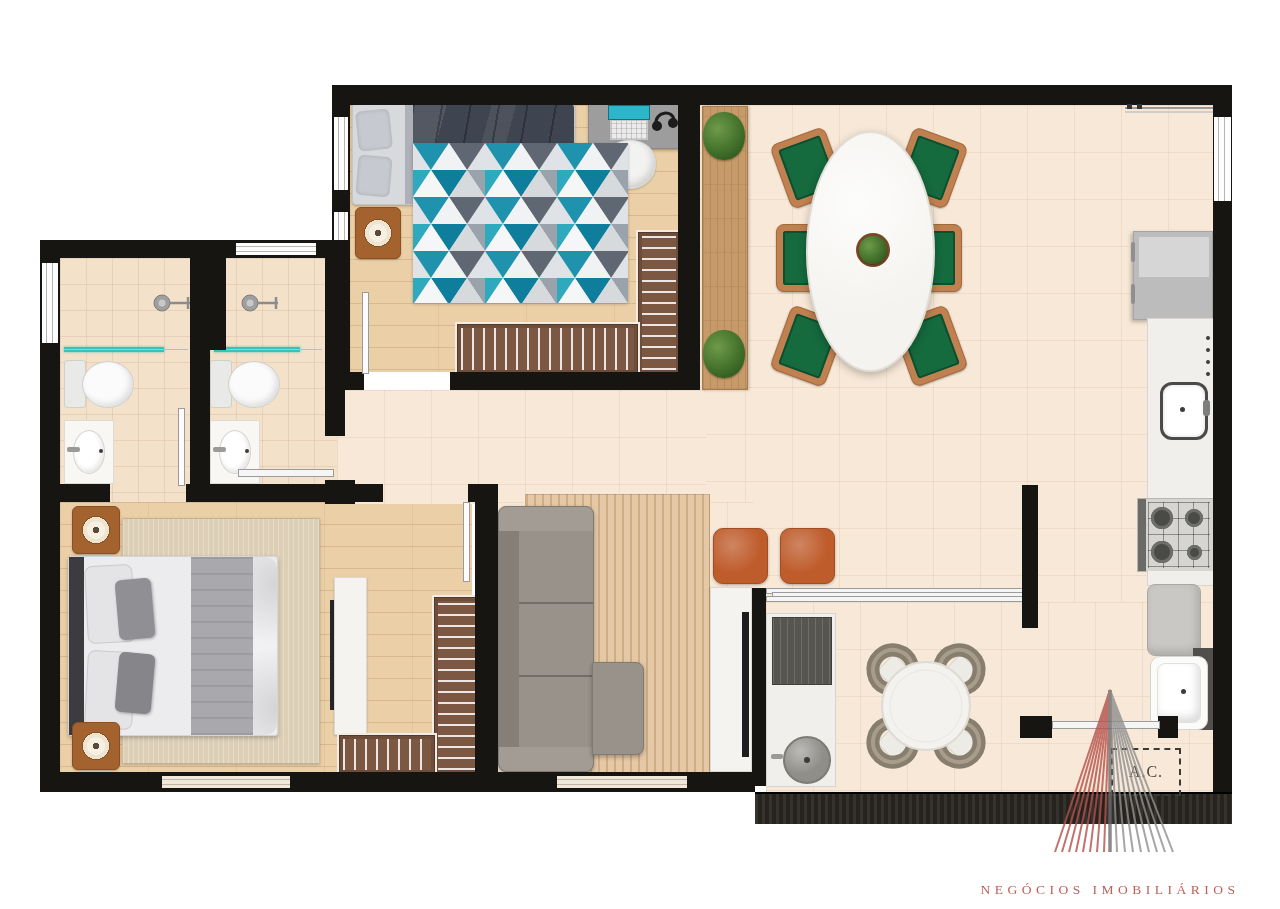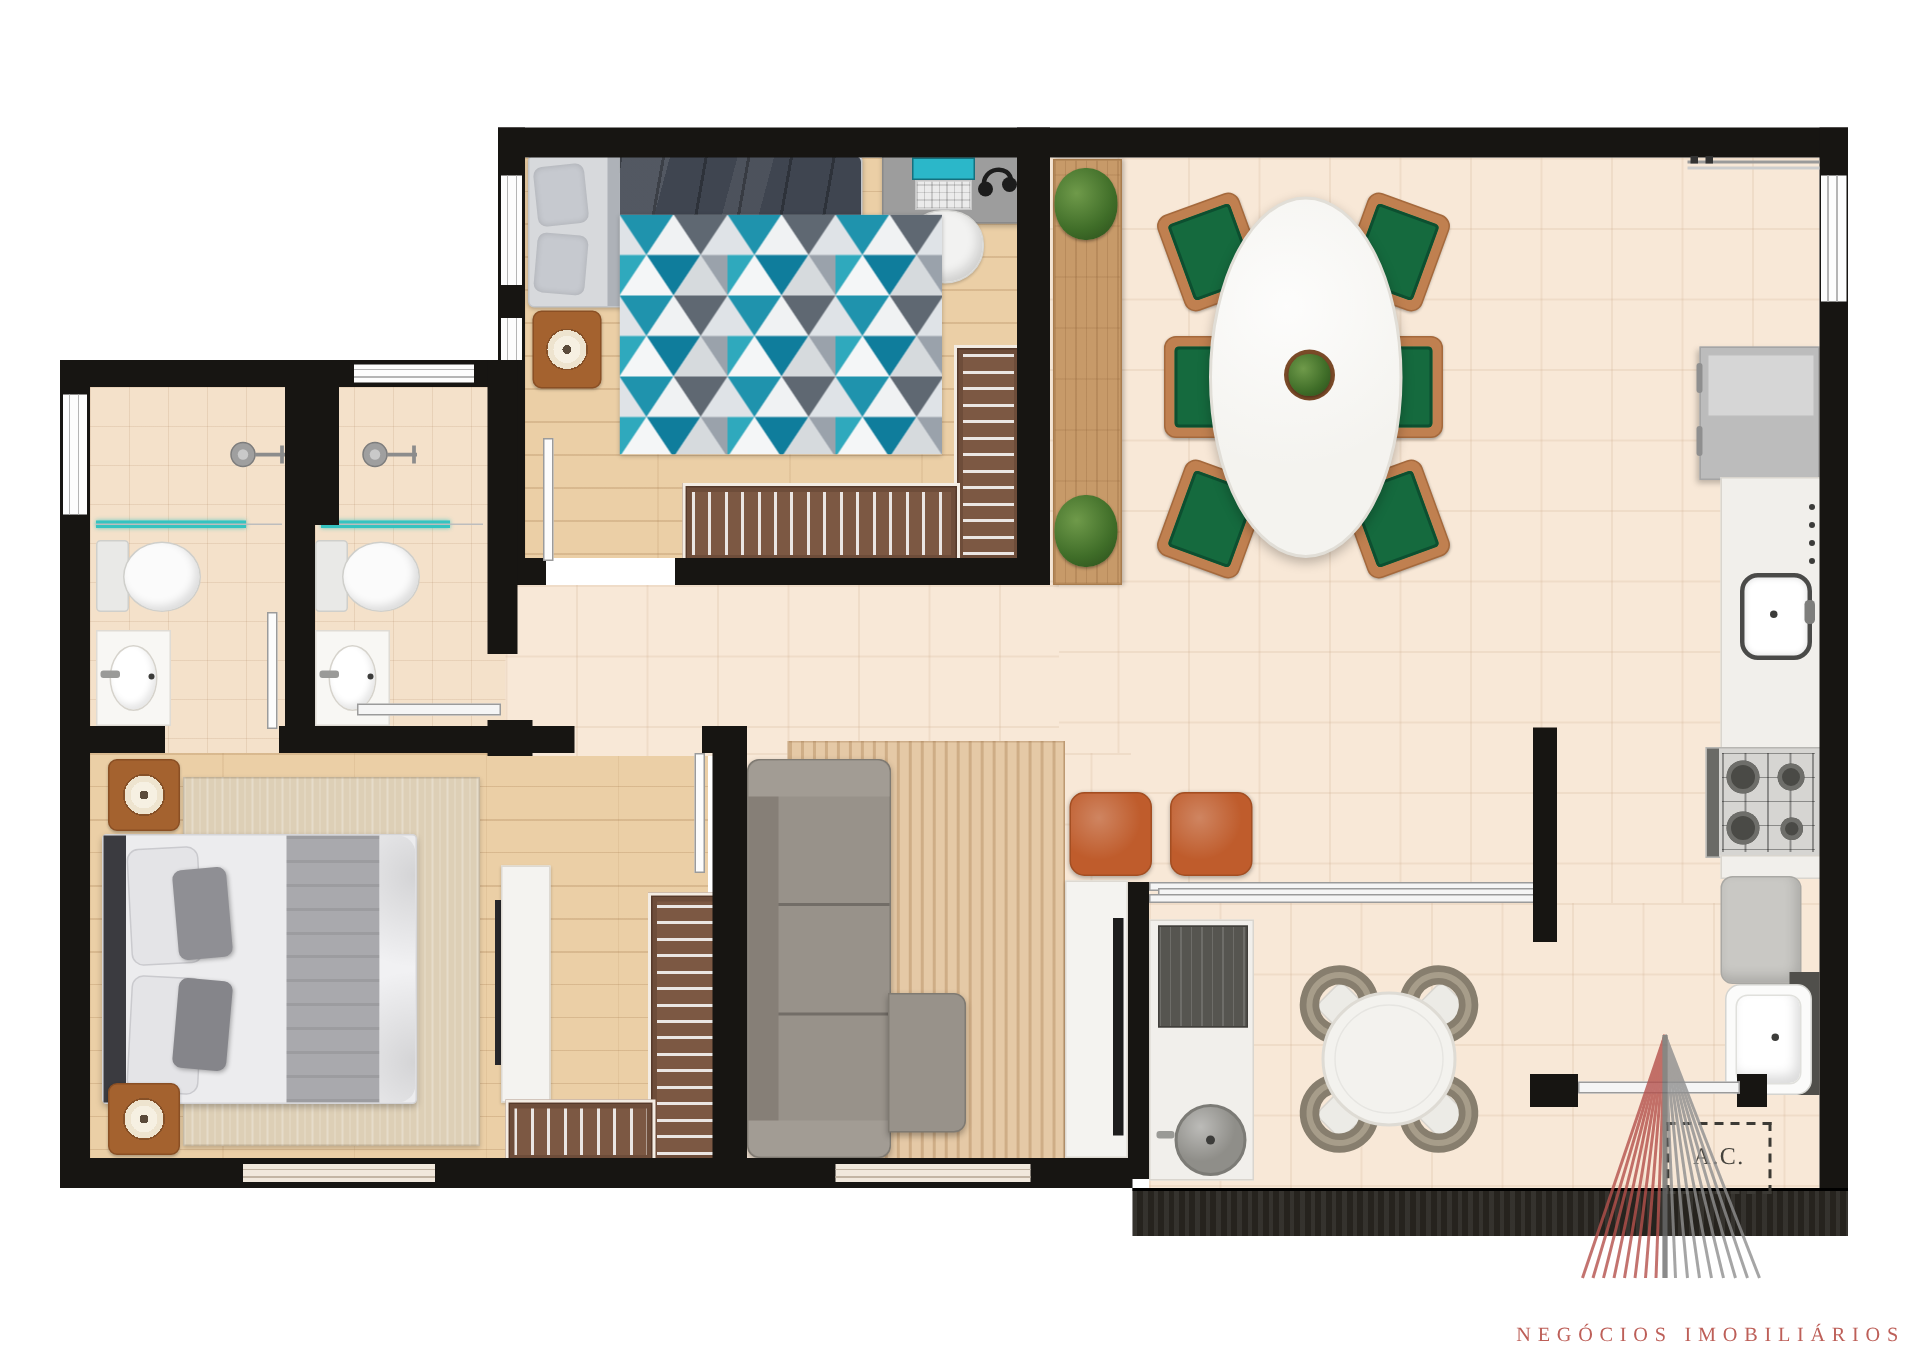--- a/index.html
+++ b/index.html
@@ -49,21 +49,21 @@
   .dot{position:absolute;background:#3c3c3a;border-radius:50%;}
   .ott{background:var(--ottoman);border:1px solid #a34e22;border-radius:10px;
        background-image:radial-gradient(circle at 35% 30%, rgba(255,255,255,.25), transparent 55%);box-shadow:0 1px 3px rgba(0,0,0,.3);}
   .plantball{border-radius:48%;background:radial-gradient(circle at 35% 35%, #6f9a4a, #3f6d28 60%, #2c4f1c 95%);box-shadow:0 1px 2px rgba(0,0,0,.35);}
   .chairD{border-radius:8px;background:var(--chair-wood);border:1px solid #a5693c;box-shadow:0 1px 2px rgba(0,0,0,.3);}
   .chairD .pad{position:absolute;inset:6px;background:var(--chair-green);border-radius:3px;box-shadow:inset 0 0 0 2px #0d4f30;}
   .sofa-block{background:var(--sofa);border:1px solid #7f7a72;}
   .ac-box{border:2px dashed #3c3a35;display:flex;align-items:center;justify-content:center;
           font-family:"Liberation Serif",serif;font-size:16px;letter-spacing:1px;color:#45423c;}
   .logo-title{font-family:"Liberation Serif",serif;font-size:29px;letter-spacing:2px;color:var(--logo-gray);text-align:center;}
-  .logo-tag{font-family:"Liberation Serif",serif;font-size:13.5px;letter-spacing:4.5px;color:#bd5f58;text-align:right;white-space:nowrap;}
+  .logo-tag{font-family:"Liberation Serif",serif;font-size:13.5px;letter-spacing:4.5px;color:#bd5f58;text-align:center;white-space:nowrap;}
 </style>
 </head>
 <body>
 
 <div class="stage">
 
   <div class="abs floor-wood" style="left:350px;top:105px;width:328px;height:267px;"></div>
   <div class="abs floor-bath" style="left:60px;top:258px;width:130px;height:246px;"></div>
   <div class="abs floor-bath" style="left:210px;top:258px;width:135px;height:226px;"></div>
   <div class="abs floor-wood" style="left:60px;top:502px;width:412px;height:270px;"></div>

